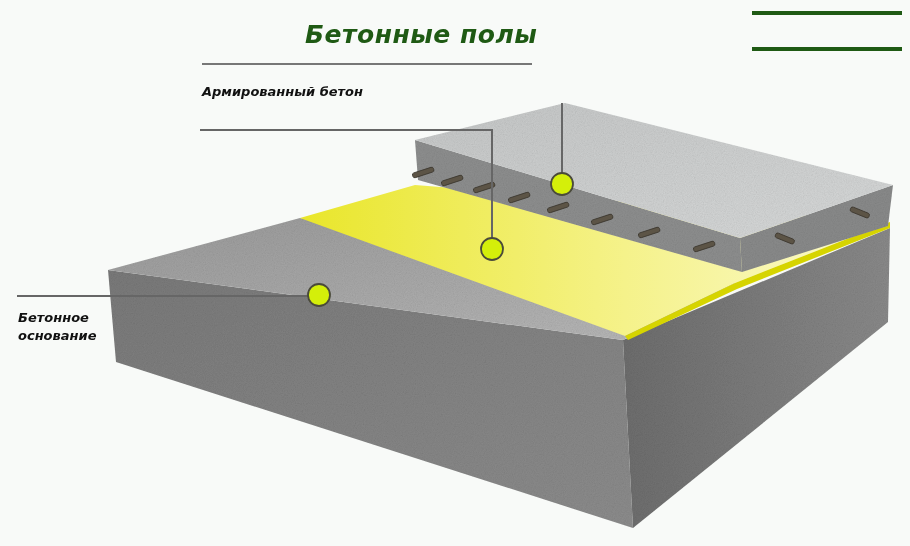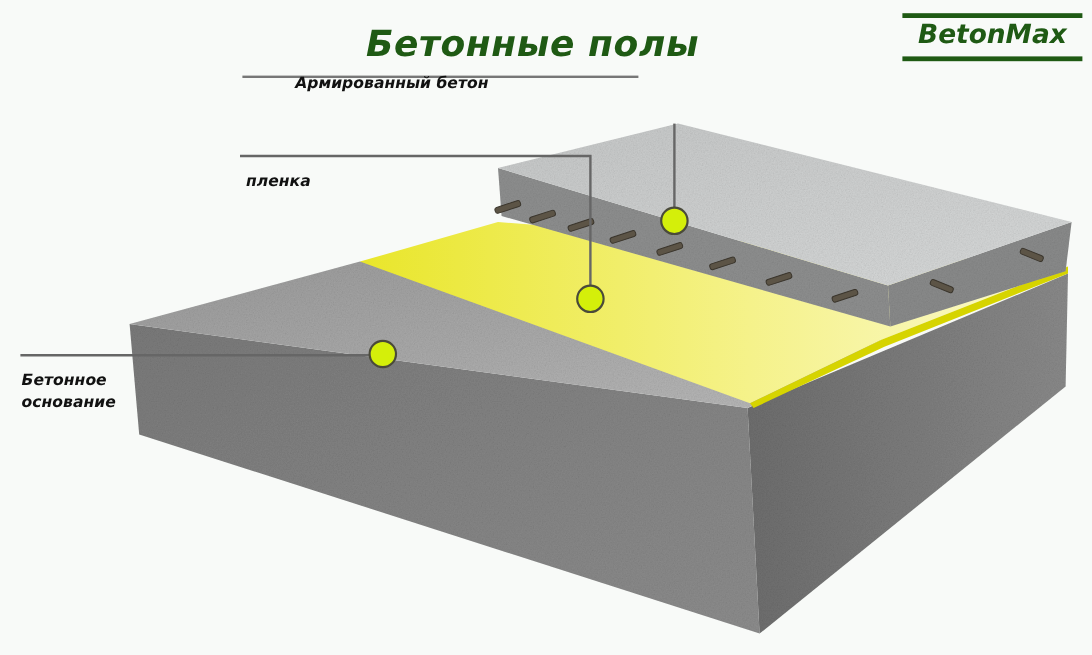--- a/index.html
+++ b/index.html
@@ -1,38 +1,37 @@
 <!DOCTYPE html>
 <html><head>
 <meta charset="utf-8">
 <style>
   html,body{margin:0;padding:0;}
   body{width:910px;height:546px;background:#f8faf8;position:relative;overflow:hidden;font-family:"DejaVu Sans","Liberation Sans",sans-serif;}
-  .title{position:absolute;left:305px;top:20px;font-size:30px;font-weight:bold;font-style:italic;letter-spacing:0.5px;color:#1f5a14;}
+  .title{position:absolute;left:305px;top:20px;font-size:25px;font-weight:bold;font-style:italic;letter-spacing:0.5px;color:#1f5a14;}
   .title-rule{position:absolute;left:202px;top:63px;width:330px;height:2px;background:#777;}
   .logo{position:absolute;left:752px;top:11px;width:150px;height:40px;}
   .logo .bar{position:absolute;left:0;width:150px;height:4px;background:#1f5a14;}
   .logo .bar.top{top:0;}
   .logo .bar.bot{bottom:0;}
   .logo .text{position:absolute;left:0;width:150px;top:6px;text-align:center;font-size:22px;font-weight:bold;font-style:italic;color:#1f5a14;}
   .label{position:absolute;font-size:13px;font-weight:bold;font-style:italic;color:#111;line-height:18px;}
-  .lbl1{left:202px;top:61px;margin-left:44px;}
+  .lbl1{left:202px;top:83px;}
   .lbl2{left:205px;top:143px;}
   .lbl3{left:18px;top:309px;}
   svg.scene{position:absolute;left:0;top:0;}
 </style>
 </head>
 <body>
 
 <div class="title">Бетонные полы</div>
 <div class="title-rule"></div>
 
 <div class="logo">
   <div class="bar top"></div>
-  <div class="text">BetonMax</div>
   <div class="bar bot"></div>
 </div>
 
 <svg class="scene" width="910" height="546" viewBox="0 0 910 546">
   <defs>
     <linearGradient id="filmGrad" x1="0" y1="0" x2="1" y2="0">
       <stop offset="0" stop-color="#e9e62a"></stop>
       <stop offset="0.55" stop-color="#f5f28a"></stop>
       <stop offset="1" stop-color="#fbfad0"></stop>
     </linearGradient>
@@ -103,18 +102,17 @@
     <circle cx="562" cy="184" r="11"></circle>
     <circle cx="492" cy="249" r="11"></circle>
     <circle cx="319" cy="295" r="11"></circle>
   </g>
 </svg>
 
 <div class="label lbl1">
   <div>Армированный бетон</div>
 </div>
 <div class="label lbl2">
-  <div>пленка</div>
 </div>
 <div class="label lbl3">
   <div>Бетонное</div>
   <div>основание</div>
 </div>
 
 </body></html>

